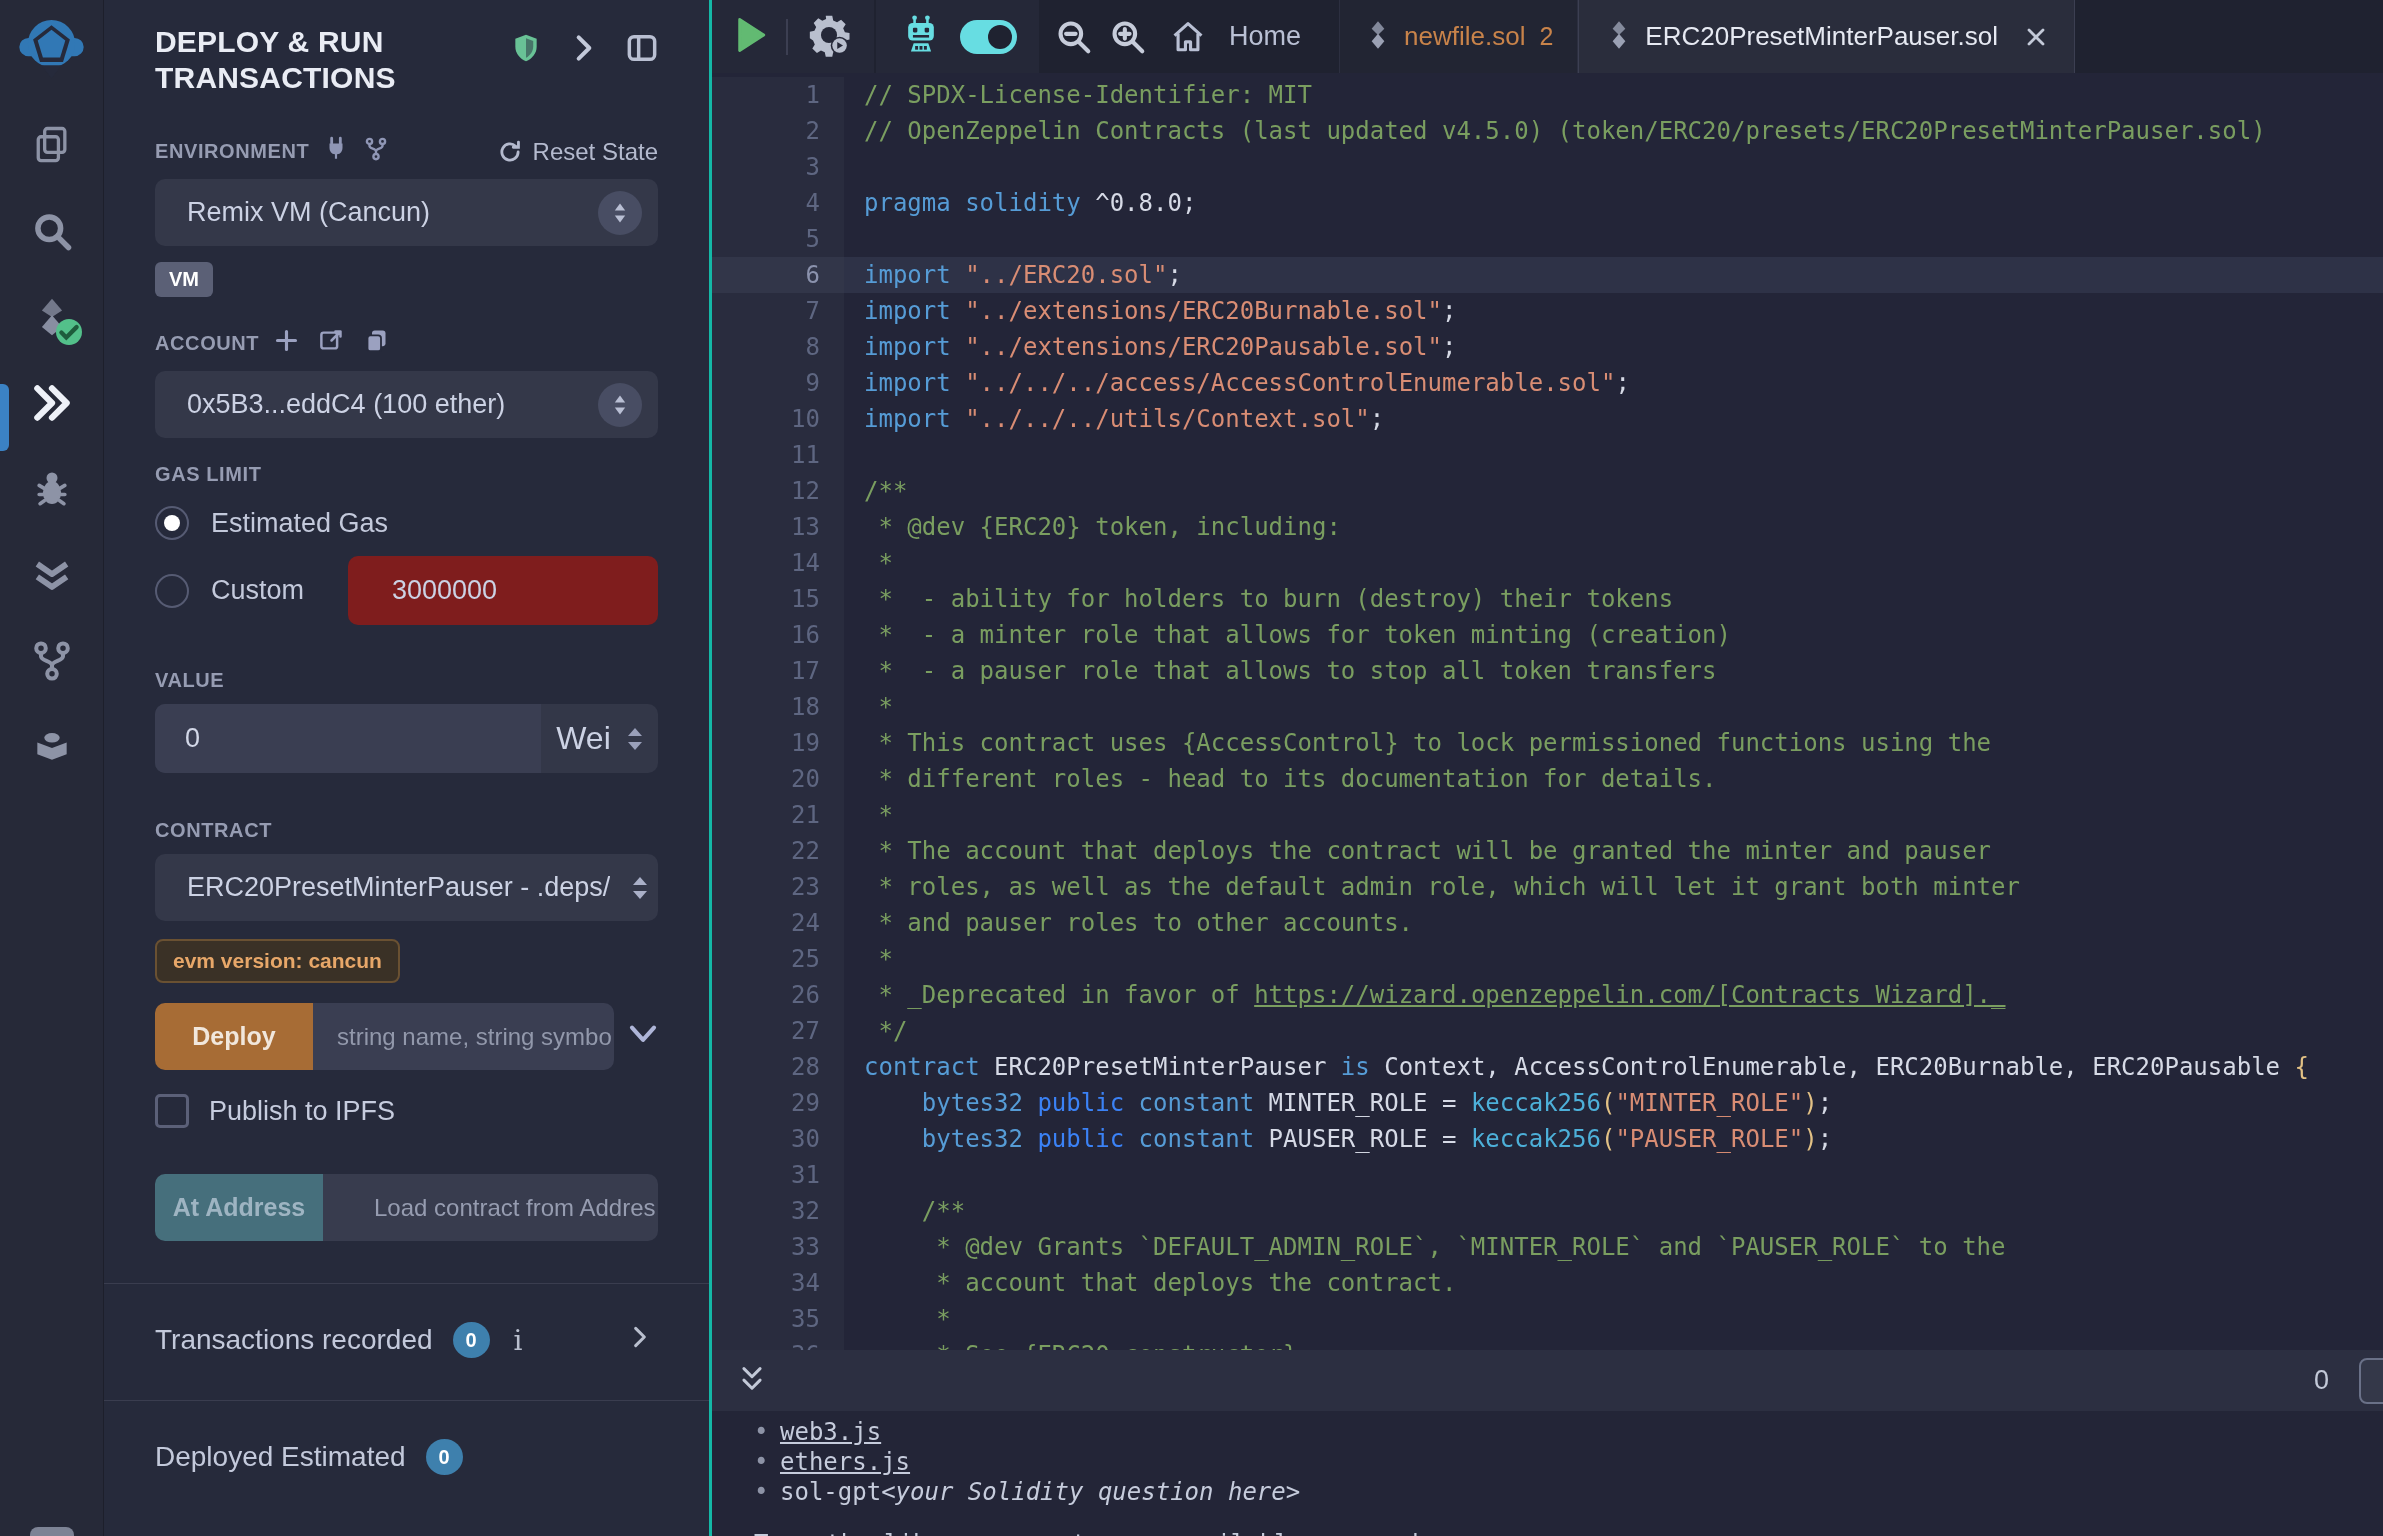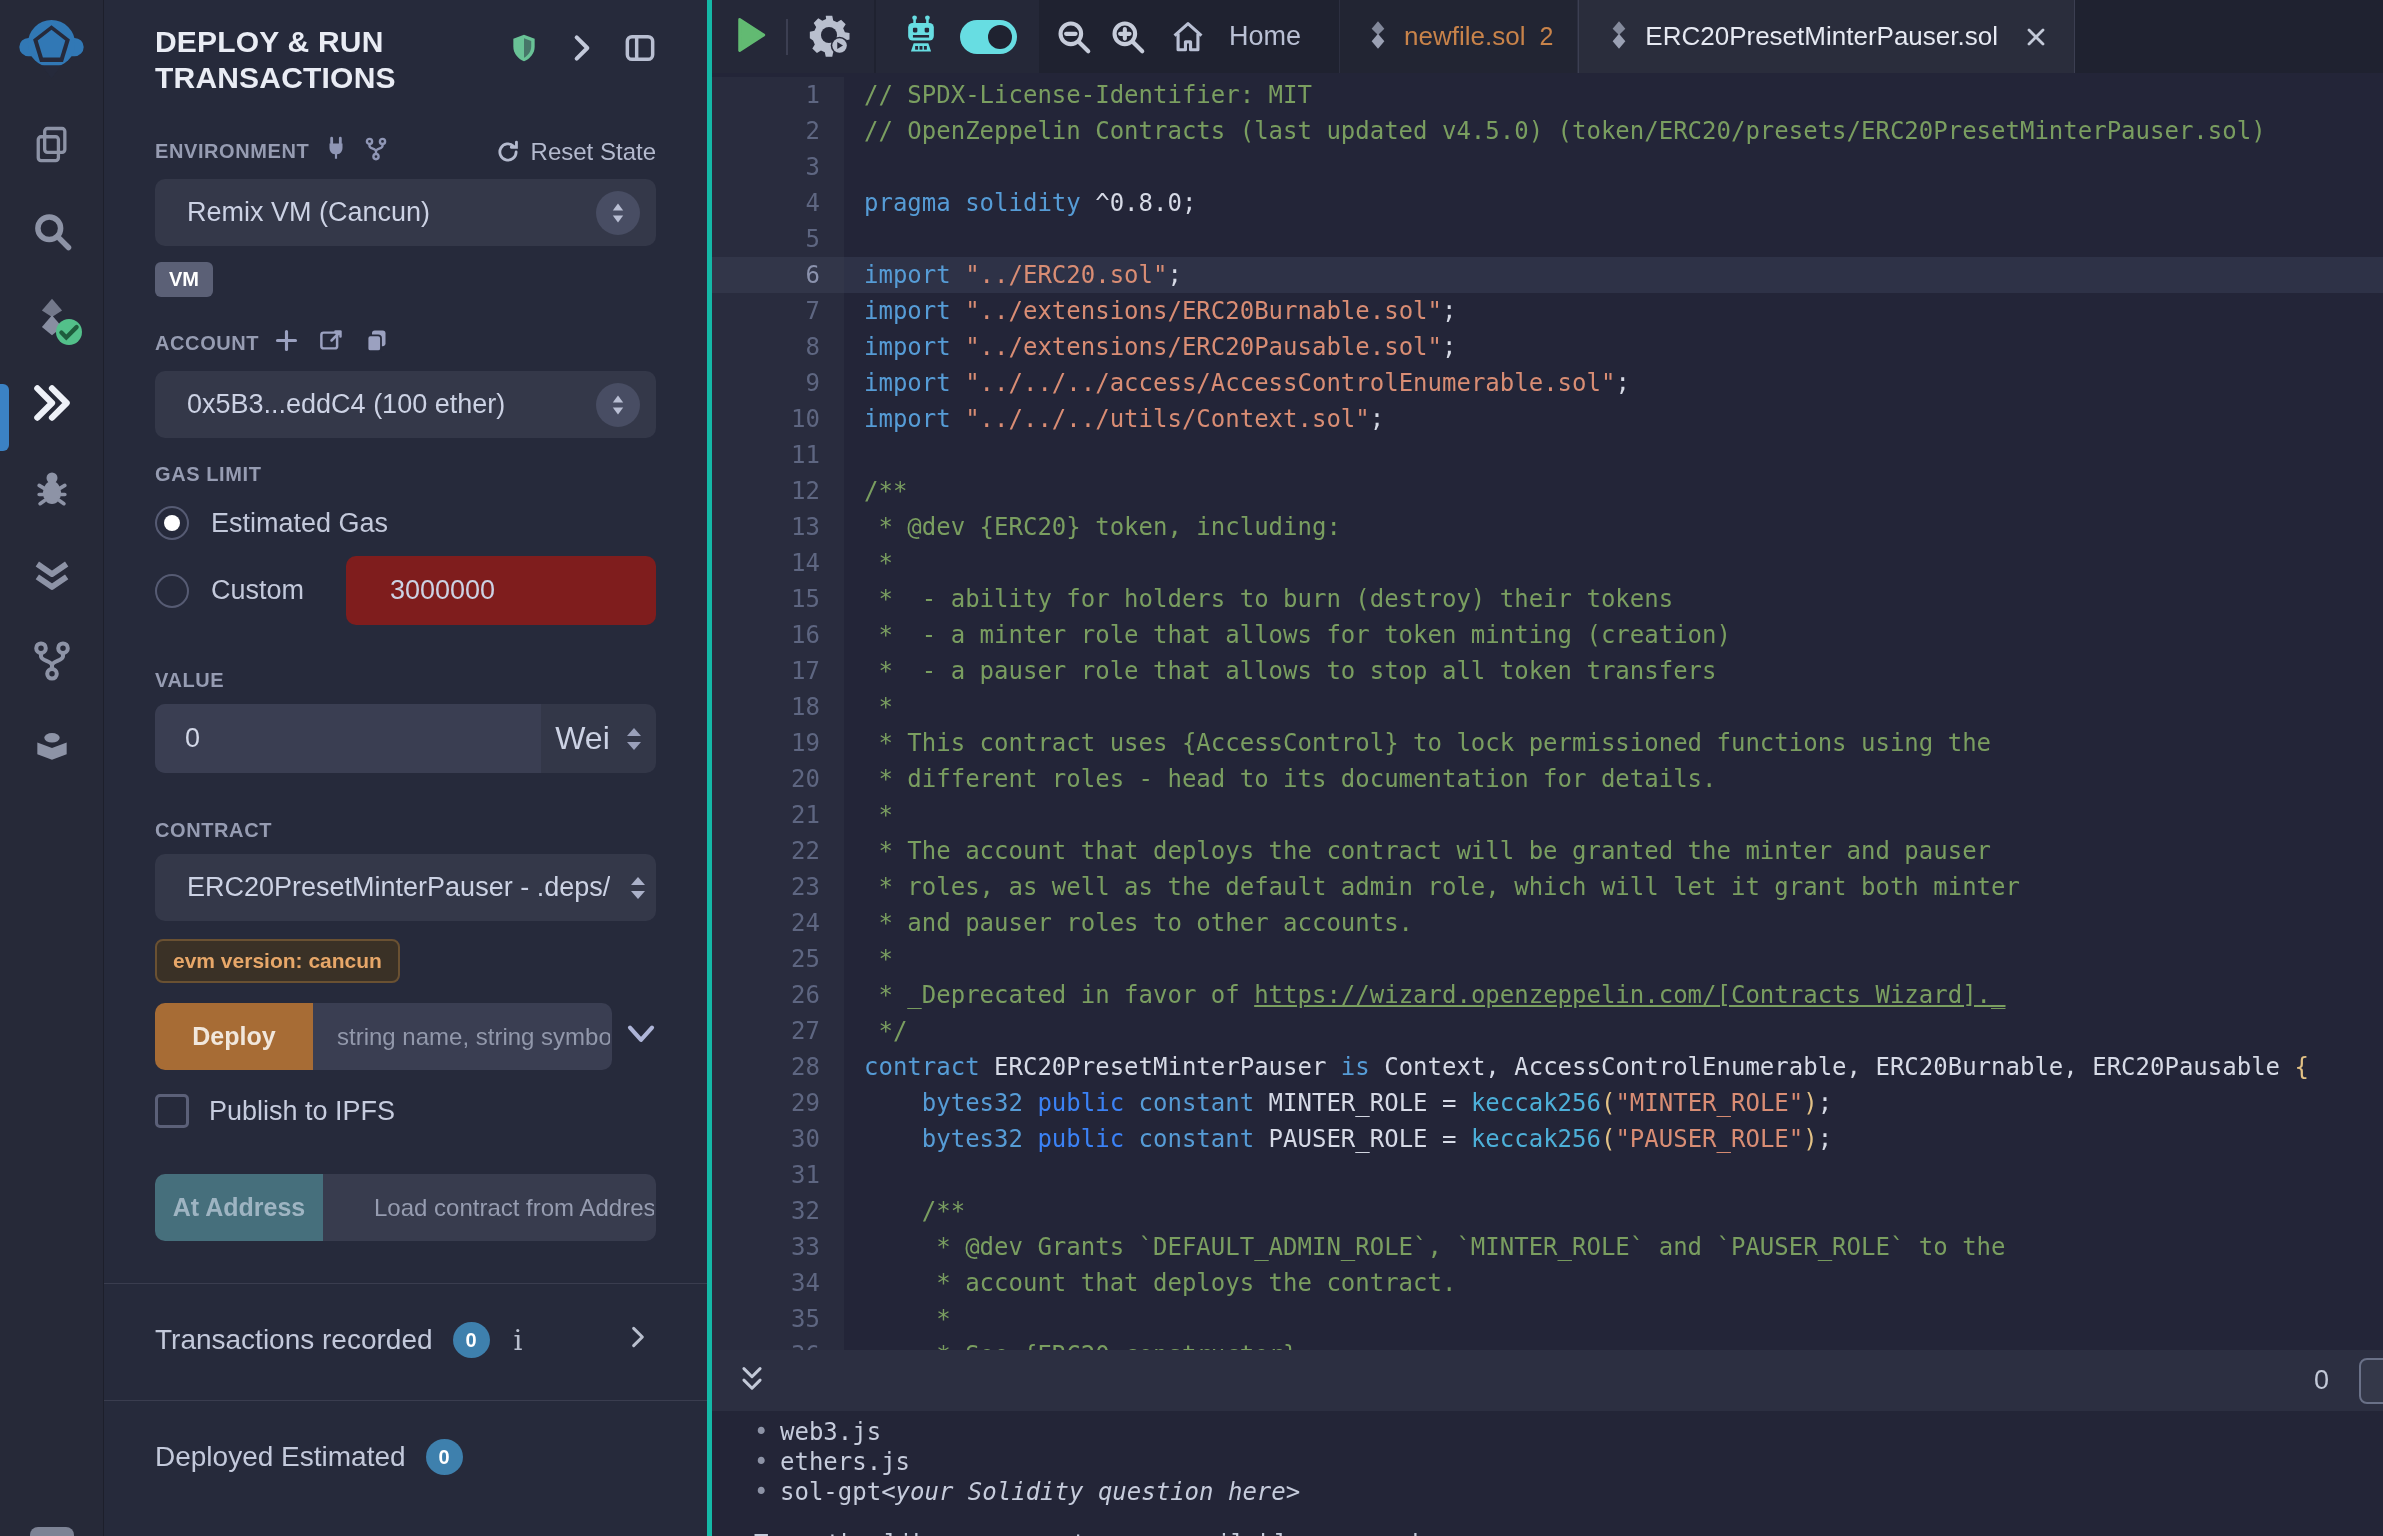--- a/index.html
+++ b/index.html
@@ -12,21 +12,21 @@
   .logo{width:69px;height:69px;margin:12px auto 0;}
   .navcol{display:flex;flex-direction:column;align-items:center;margin-top:40px;gap:38px;}
   .nicon{position:relative;width:48px;height:48px;display:flex;align-items:center;justify-content:center;color:#8d93a6;cursor:pointer;}
   .nicon svg{width:44px;height:44px;}
   .nicon.active{color:#eef1f8;}
   .act-bar{position:absolute;left:0;top:384px;width:9px;height:67px;background:#3b82c4;border-radius:0 6px 6px 0;}
   .chk-badge{position:absolute;right:-6px;bottom:-4px;width:26px;height:26px;border-radius:50%;background:#53c08a;display:flex;align-items:center;justify-content:center;}
   .strip-bottom{position:absolute;bottom:-12px;left:30px;width:44px;height:22px;border-radius:8px 8px 0 0;background:#8d93a6;opacity:.85;}
 
   
-  .panel{position:absolute;left:104px;top:0;width:608px;height:100%;background:#262a3b;border-right:5px solid #14b8a6;padding:0 51px;}
+  .panel{position:absolute;left:104px;top:0;width:608px;height:100%;background:#262a3b;border-right:3px solid #14b8a6;padding:0 51px;}
   .phead{display:flex;justify-content:space-between;padding-top:24px;}
   .ptitle{font-size:30px;font-weight:600;line-height:1.2;color:#e9ecf4;width:337px;letter-spacing:0.2px;}
   .picons{display:flex;gap:26px;align-items:flex-start;padding-top:8px;}
   .picons svg{width:32px;height:32px;}
   .lblrow{display:flex;align-items:center;gap:14px;font-size:20px;letter-spacing:0.6px;color:#969cb2;font-weight:600;}
   .lblrow svg{width:26px;height:26px;}
   .resetside{margin-left:auto;display:flex;align-items:center;gap:10px;color:#b4bace;font-size:24px;font-weight:400;letter-spacing:0;cursor:pointer;}
   .resetside svg{width:26px;height:26px;}
   .select{height:67px;background:#343849;border-radius:10px;display:flex;align-items:center;justify-content:space-between;
           padding:0 16px 0 32px;margin-top:12px;cursor:pointer;}
@@ -110,21 +110,21 @@
 
   
   .terminal{position:absolute;left:0;right:0;bottom:0;height:187px;background:#232537;}
   .tbar{height:61px;background:#2c2f41;display:flex;align-items:center;padding:0 0 0 26px;}
   .tbar .dchev svg{width:28px;height:30px;cursor:pointer;}
   .tcount{margin-left:auto;font-size:27px;color:#c3c9d8;}
   .tsearch{width:59px;height:46px;border:2px solid #6a7188;background:#343849;border-radius:8px;margin-left:30px;margin-right:-34px;}
   .tbody{padding:6px 0 0 42px;font-family:"DejaVu Sans Mono",monospace;font-size:24px;color:#c6ccdc;}
   .tl{line-height:30px;display:flex;}
   .bul{color:#8d93a6;width:26px;}
-  .lnk{cursor:pointer;}
+  .lnk{text-decoration:underline;cursor:pointer;}
   .it{font-style:italic;}
   .tmsg{margin-top:22px;line-height:30px;}
 </style>
 </head>
 <body>
 
 <div class="app">
 
   <div class="strip">
     <div class="logo">

